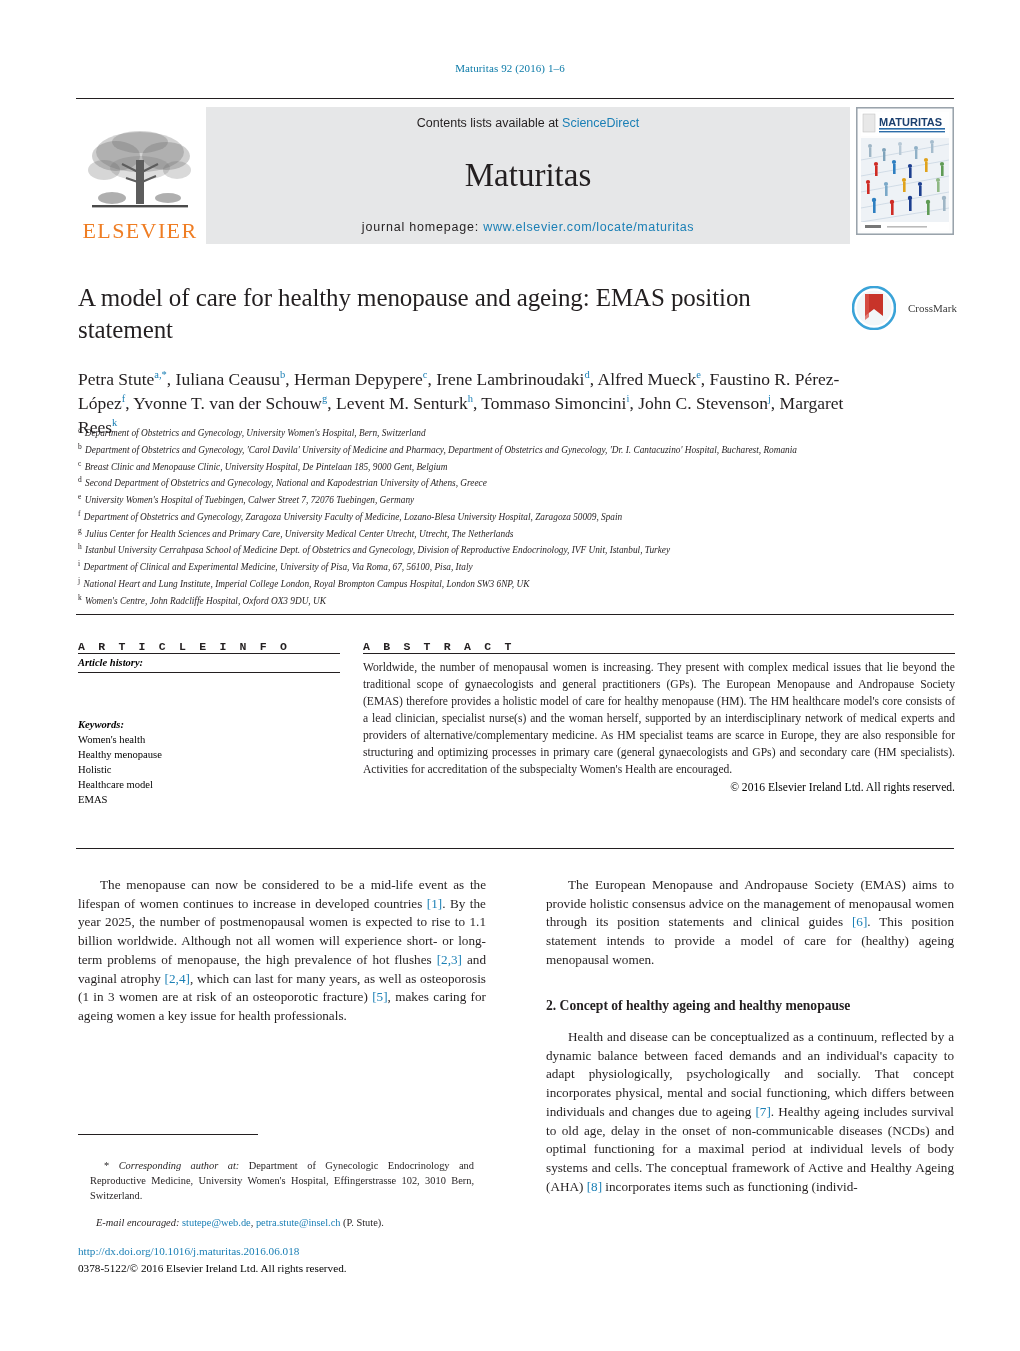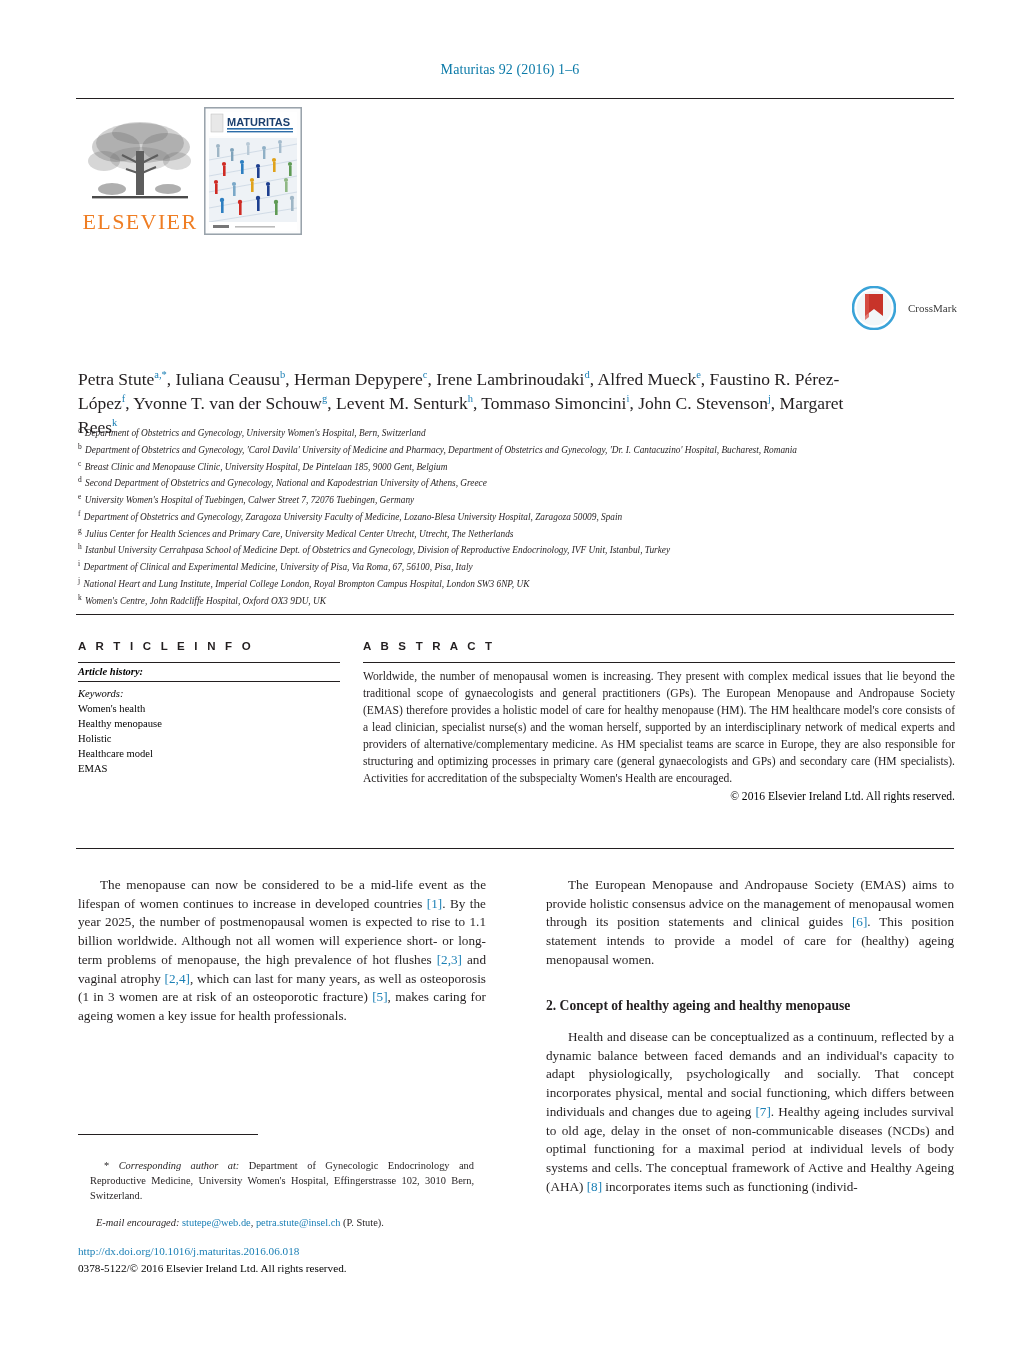--- a/index.html
+++ b/index.html
@@ -19,21 +19,21 @@
     overflow: hidden;
   }
 
   
   .running-head {
     position: absolute;
     top: 62px;
     left: 0;
     width: 1020px;
     text-align: center;
-    font-size: 14px;
+    font-size: 11px;
     color: #0b7aa8;
     letter-spacing: .1px;
   }
 
   
   .masthead {
     position: absolute;
     left: 76px;
     top: 98px;
     width: 878px;
@@ -176,40 +176,39 @@
     top: 640px;
     width: 262px;
   }
   .abs-col {
     position: absolute;
     left: 363px;
     top: 640px;
     width: 592px;
   }
   .sect-head {
-    font-family: Liberation Sans, sans-serif;
+    font-family: Liberation Mono, monospace;
     font-weight: bold;
     font-size: 11.5px;
     letter-spacing: 3.2px;
     color: #231f20;
-    margin-bottom: 10px;
   }
   .thin-rule { border-top: 1px solid #231f20; }
   .article-history {
     font-size: 10.5px;
     font-style: italic;
     font-weight: bold;
     padding: 3px 0 4px 0;
   }
   .keywords-block {
     padding-top: 4px;
     font-size: 10.6px;
     line-height: 1.42;
   }
-  .kw-label { font-style: italic; font-weight: normal; }
+  .kw-label { font-style: italic; font-weight: bold; margin-top: 40px; }
   .abs-body {
     font-size: 11.6px;
     line-height: 1.46;
     text-align: justify;
     padding-top: 6px;
     color: #231f20;
   }
   .abs-copyright {
     text-align: right;
     font-size: 11.6px;
@@ -301,20 +300,30 @@
         <path d="M56 46 L40 38 M60 46 L76 38 M56 56 L44 52 M60 56 L74 50" stroke="#5d5d5d" stroke-width="2" fill="none"></path>
         <g fill="#6f6f6f" opacity=".55">
           <ellipse cx="30" cy="72" rx="14" ry="6"></ellipse>
           <ellipse cx="86" cy="72" rx="13" ry="5"></ellipse>
         </g>
         <rect x="10" y="79" width="96" height="2.4" fill="#4a4a4a"></rect>
       </svg>
       <div class="elsevier-word">ELSEVIER</div>
     </div>
 
+    <div class="sd-band">
+      <div class="sd-line">
+        <span>Contents lists available at </span><span class="sd-link">ScienceDirect</span>
+      </div>
+      <div class="journal-name">Maturitas</div>
+      <div class="homepage-line">
+        <span>journal homepage:</span>
+        <span class="url">www.elsevier.com/locate/maturitas</span>
+      </div>
+    </div>
 
     <div class="cover-thumb">
       <svg width="96" height="126" viewBox="0 0 96 126">
         <rect x="0" y="0" width="96" height="126" fill="#fdfdfd"></rect>
         <rect x="4" y="4" width="88" height="24" fill="#ffffff"></rect>
         <rect x="6" y="6" width="12" height="18" fill="#e8e8e8" stroke="#bbb" stroke-width=".5"></rect>
         <text x="22" y="18" font-family="Liberation Sans, sans-serif" font-size="11" font-weight="bold" fill="#1b3f6e">MATURITAS</text>
         <rect x="22" y="20" width="66" height="1.6" fill="#2b6ca8"></rect>
         <rect x="22" y="23" width="66" height="1.4" fill="#2b6ca8"></rect>
         <g>
@@ -370,20 +379,23 @@
           </g>
         </g>
         <rect x="4" y="114" width="88" height="9" fill="#ffffff"></rect>
         <rect x="8" y="117" width="16" height="3" fill="#777"></rect>
         <rect x="30" y="118" width="40" height="1.6" fill="#bbb"></rect>
         <rect x="0" y="0" width="96" height="126" fill="none" stroke="#8d9aa5" stroke-width="1"></rect>
       </svg>
     </div>
   </div>
 
+  <div class="title-wrap">
+    <h1 class="paper-title">A model of care for healthy menopause and ageing: EMAS position statement</h1>
+  </div>
 
   <div class="crossmark">
     <svg width="44" height="44" viewBox="0 0 44 44">
       <circle cx="22" cy="22" r="21" fill="#ffffff" stroke="#3aa3d8" stroke-width="2.6"></circle>
       <circle cx="22" cy="22" r="17.5" fill="#f2f6f8"></circle>
       <path d="M13 8 h18 v22 l-9 -7 l-9 7 Z" fill="#c8342a"></path>
       <path d="M13 31 l9 -7 l9 7 v4 h-18 Z" fill="#ffffff" opacity=".0"></path>
       <path d="M13 8 h4 v23 l-4 3 Z" fill="#d9534a" opacity=".75"></path>
     </svg>
     <span class="crossmark-text">CrossMark</span>

